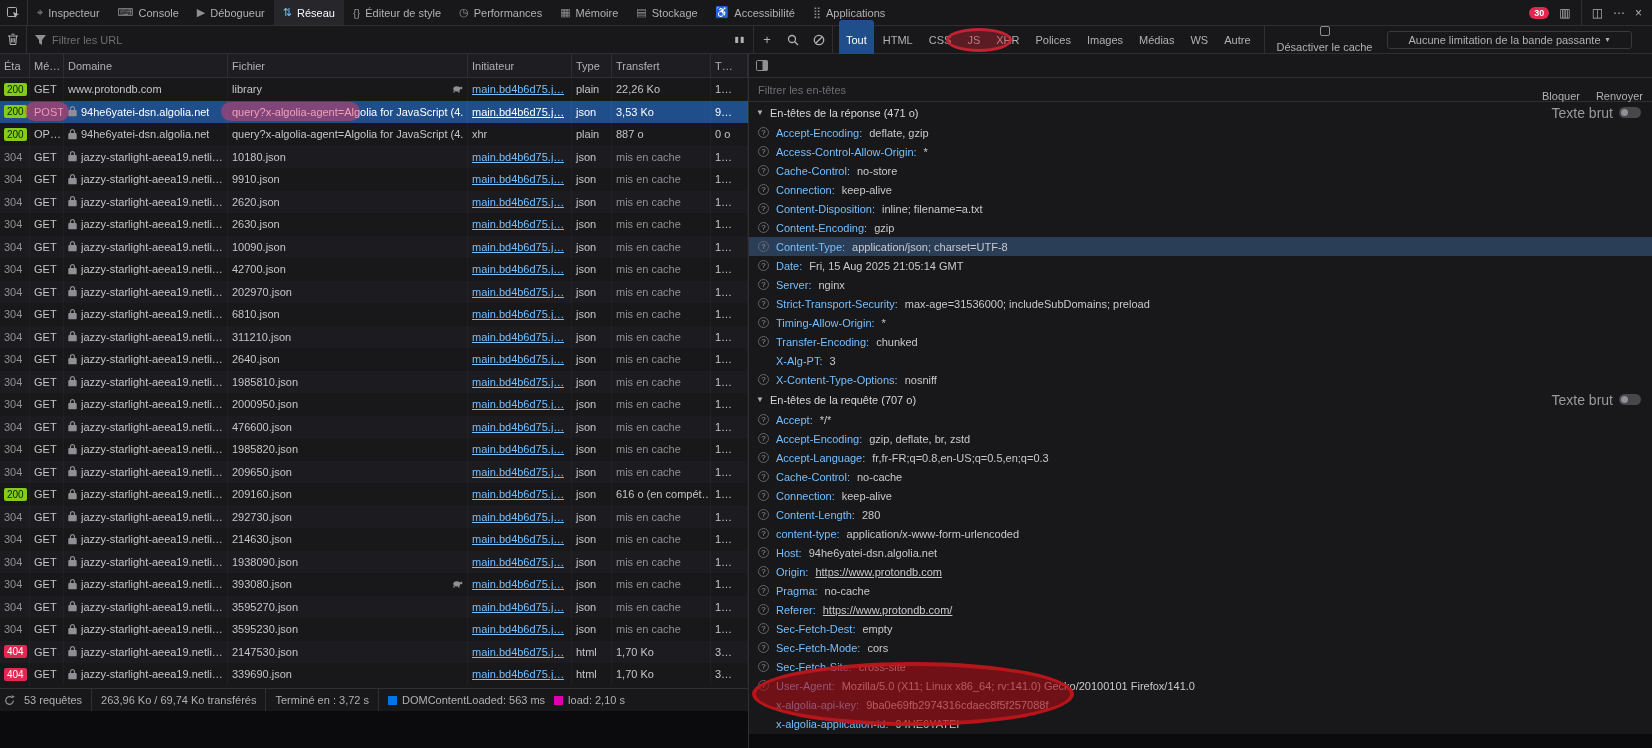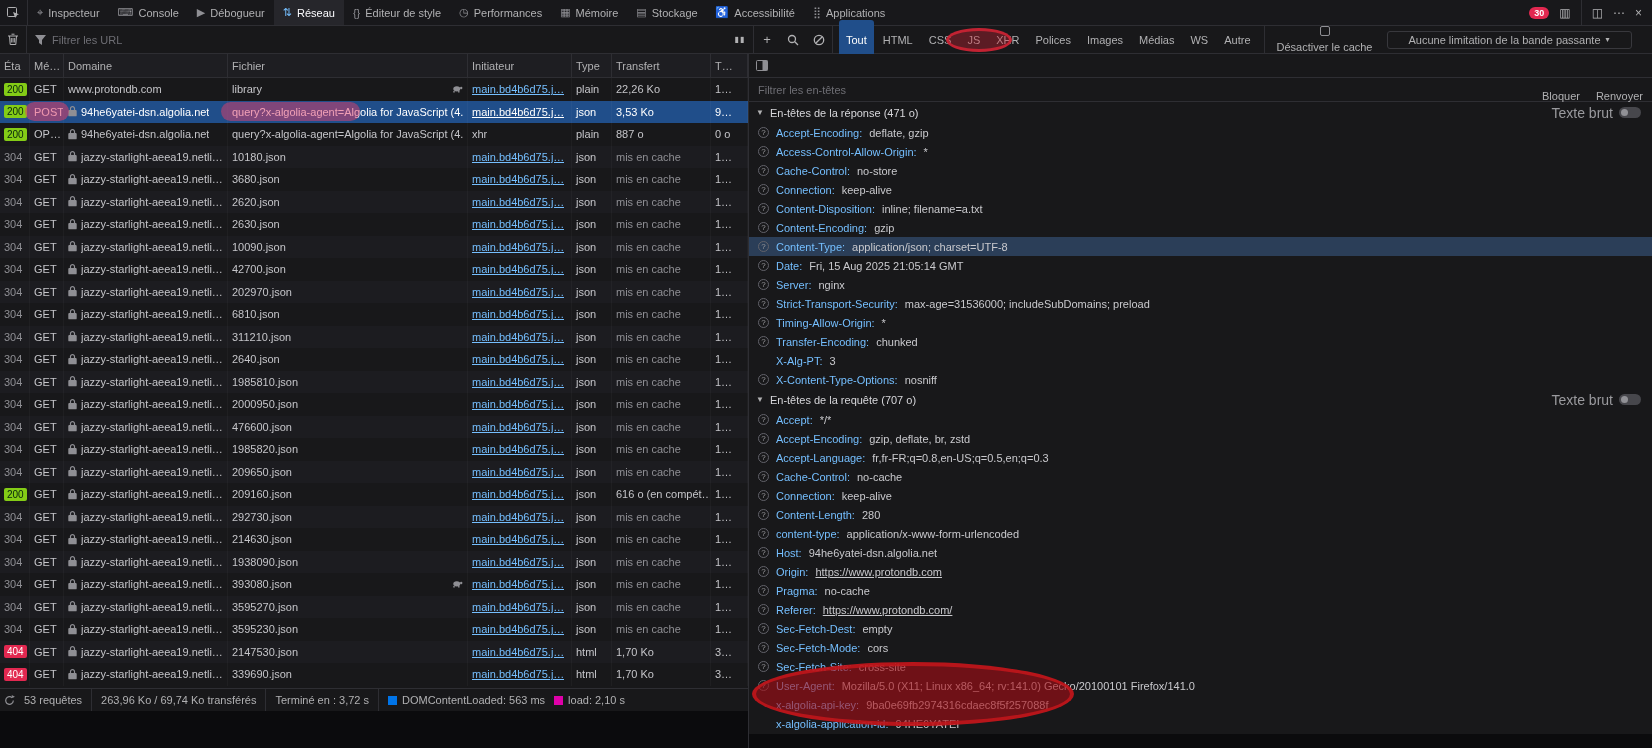--- a/index.html
+++ b/index.html
@@ -364,21 +364,21 @@
               <div class="cell">GET</div>
               <div class="cell">
                 <span class="icw">
                   <svg width="9" height="11" viewBox="0 0 9 11">
                     <path fill="#8f8f94" d="M4.5 0C3.1 0 1.9 1.2 1.9 2.6V4h-.7c-.5 0-.9.4-.9.9v4.5c0 .5.4.9.9.9h6.6c.5 0 .9-.4.9-.9V4.9c0-.5-.4-.9-.9-.9h-.7V2.6C7.1 1.2 5.9 0 4.5 0zm0 1.2c.8 0 1.4.6 1.4 1.4V4H3.1V2.6c0-.8.6-1.4 1.4-1.4z"></path>
                   </svg>
                 </span>
                 <span class="trunc">jazzy-starlight-aeea19.netli…</span>
               </div>
               <div class="cell">
-                <span class="trunc grow">3680.json</span>
+                <span class="trunc grow">9910.json</span>
               </div>
               <div class="cell">
                 <span class="link trunc">main.bd4b6d75.j…</span>
               </div>
               <div class="cell">json</div>
               <div class="cell cached">mis en cache</div>
               <div class="cell">1…</div>
             </div>
             <div class="row">
               <div class="cell">

